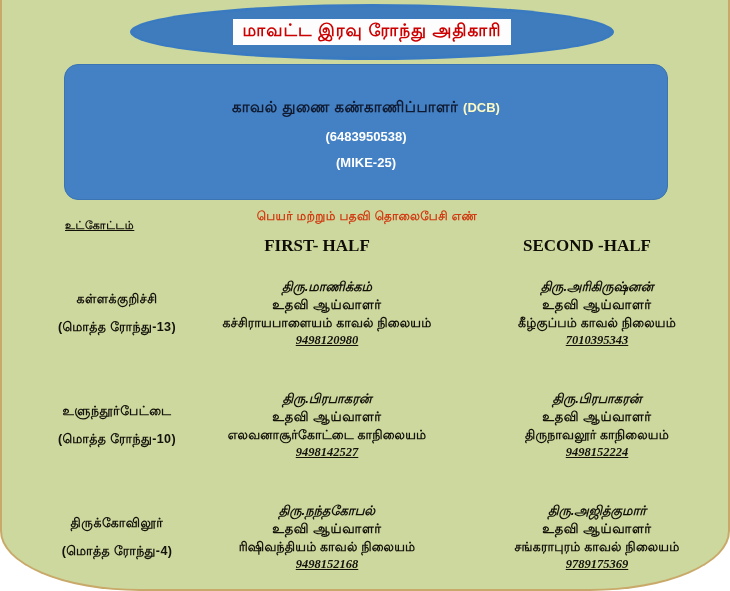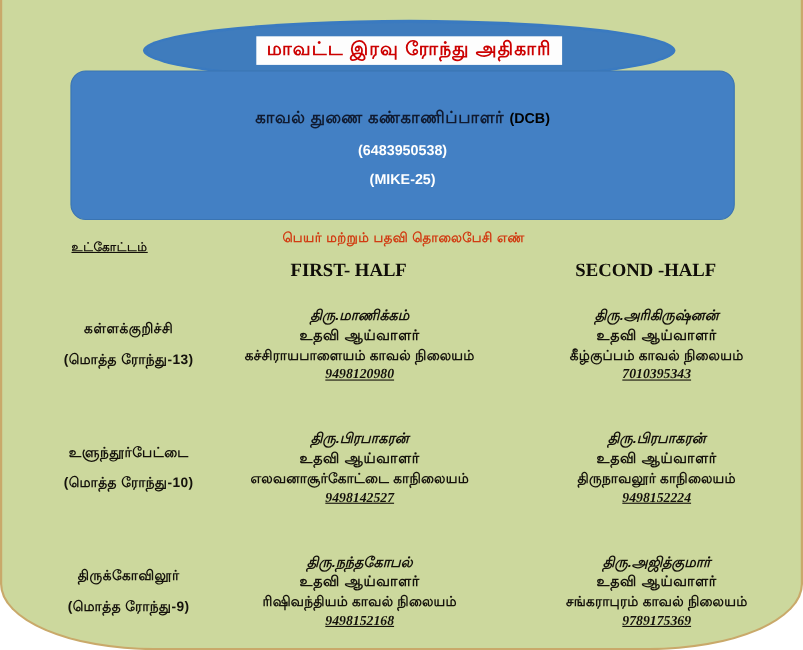--- a/index.html
+++ b/index.html
@@ -24,21 +24,21 @@
     border-top: none;
     border-bottom-left-radius: 140px 60px;
     border-bottom-right-radius: 140px 60px;
     overflow: hidden;
   }
 
   
   .title-ellipse {
     position: absolute;
     left: 128px;
-    top: 18px;
+    top: 4px;
     width: 484px;
     height: 56px;
     background: #3a7ac0;
     border-radius: 50% / 50%;
     display: flex;
     align-items: center;
     justify-content: center;
   }
   .title-ellipse::before {
     content: "";
@@ -85,21 +85,21 @@
     margin-bottom: 10px;
   }
   .officer-rank {
     font-size: 15px;
     font-weight: bold;
     color: #101a30;
     margin-bottom: 11px;
     letter-spacing: .5px;
   }
   .officer-rank .rank-tag {
-    color: #000000;
+    color: #fef9c3;
     font-style: normal;
     font-size: 13px;
     letter-spacing: 0;
   }
   .officer-phone,
   .officer-call {
     color: #ffffff;
     font-size: 13px;
     font-weight: bold;
   }
@@ -264,21 +264,21 @@
         <div class="p-name">திரு.பிரபாகரன்</div>
         <div class="p-rank">உதவி  ஆய்வாளர்</div>
         <div class="p-station">திருநாவலூர்  காநிலையம்</div>
         <div class="p-phone">9498152224</div>
       </div>
     </div>
 
     <div class="row">
       <div class="cell-sub">
         <div class="sub-name">திருக்கோவிலூர்</div>
-        <div class="sub-count">(மொத்த  ரோந்து-9)</div>
+        <div class="sub-count">(மொத்த  ரோந்து-4)</div>
       </div>
       <div class="cell-half">
         <div class="p-name">திரு.நந்தகோபல்</div>
         <div class="p-rank">உதவி  ஆய்வாளர்</div>
         <div class="p-station">ரிஷிவந்தியம்  காவல்  நிலையம்</div>
         <div class="p-phone">9498152168</div>
       </div>
       <div class="cell-half">
         <div class="p-name">திரு.அஜித்குமார்</div>
         <div class="p-rank">உதவி  ஆய்வாளர்</div>

